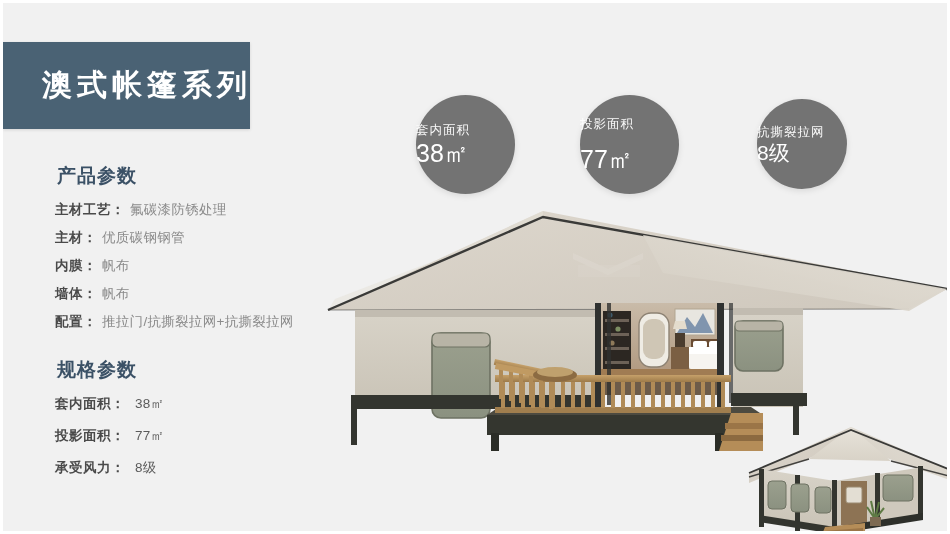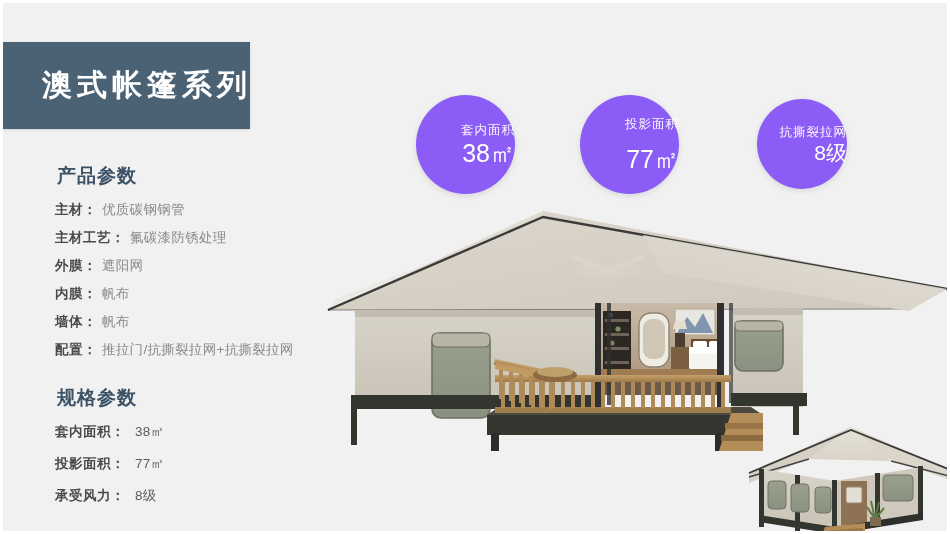--- a/index.html
+++ b/index.html
@@ -66,25 +66,25 @@
     letter-spacing:.3px;
   }
   .spec-group-2{ margin-top:24px; }
   .spec-group-2 .spec-row{ margin-bottom:10px; }
   .spec-group-2 .spec-value{ color:#5b5b5b; margin-left:10px; }
 
   
   .circle{
     position:absolute;
     border-radius:50%;
-    background:#8b5cf6;
+    background:#737373;
     color:#fff;
     display:flex;
     flex-direction:column;
-    align-items:flex-end;
+    align-items:flex-start;
     justify-content:center;
     text-align:center;
     box-shadow:0 2px 6px rgba(0,0,0,.10);
   }
   .circle .c-label{
     font-size:12.5px;
     letter-spacing:1px;
     opacity:.96;
     margin-bottom:1px;
   }
@@ -313,30 +313,26 @@
   <div class="title-banner">
     <span class="title-text">澳式帐篷系列</span>
   </div>
 
   <div class="specs">
 
     <div class="spec-group">
       <div class="sec-heading">产品参数</div>
 
       <div class="spec-row">
+        <span class="spec-label">主材工艺：</span>
+        <span class="spec-value">氟碳漆防锈处理</span>
+      </div>
+      <div class="spec-row">
         <span class="spec-label">主材：</span>
         <span class="spec-value">优质碳钢钢管</span>
-      </div>
-      <div class="spec-row">
-        <span class="spec-label">主材工艺：</span>
-        <span class="spec-value">氟碳漆防锈处理</span>
-      </div>
-      <div class="spec-row">
-        <span class="spec-label">外膜：</span>
-        <span class="spec-value">遮阳网</span>
       </div>
       <div class="spec-row">
         <span class="spec-label">内膜：</span>
         <span class="spec-value">帆布</span>
       </div>
       <div class="spec-row">
         <span class="spec-label">墙体：</span>
         <span class="spec-value">帆布</span>
       </div>
       <div class="spec-row">

